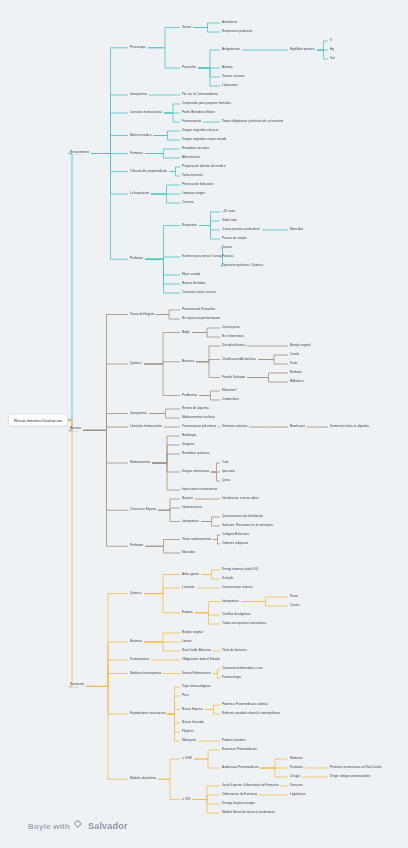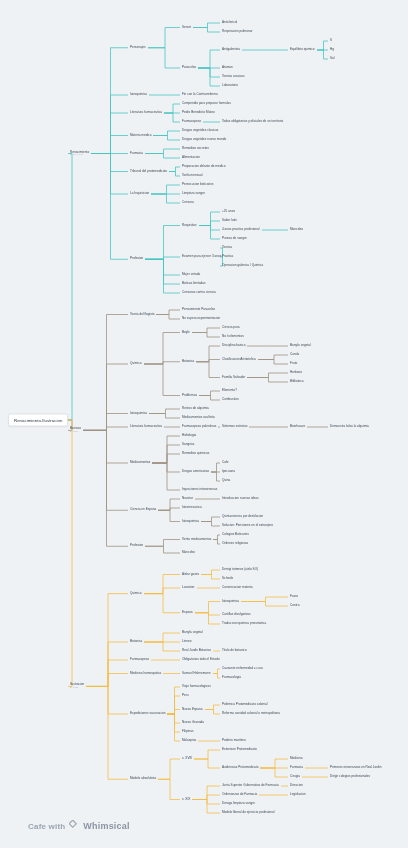--- a/index.html
+++ b/index.html
@@ -351,21 +351,21 @@
       <div class="node branch-amber" style="left: 222px; top: 786px;"><span>Junta Superior Gubernativa de Farmacia</span></div>
       <div class="node branch-amber" style="left: 290px; top: 786px;"><span>Direccion</span></div>
       <div class="node branch-amber" style="left: 222px; top: 795px;"><span>Ordenanzas de Farmacia</span></div>
       <div class="node branch-amber" style="left: 290px; top: 795px;"><span>Legislacion</span></div>
       <div class="node branch-amber" style="left: 222px; top: 804px;"><span>Deroga limpieza sangre</span></div>
       <div class="node branch-amber" style="left: 222px; top: 813px;"><span>Modelo liberal de ejercicio profesional</span></div>
       <div class="root" style="left: 8px; top: 419.969px;"><span>Renacimiento-Ilustracion</span></div>
     </div>
 
   <div id="watermark">
-    <span>Cafe with</span>
+    <span>Boyle with</span>
     <span class="wmark-logo">
       <svg width="10" height="10" viewBox="0 0 10 10">
         <rect x="1.2" y="1.2" width="5" height="5" transform="rotate(45 3.7 3.7)" fill="none" stroke="#9aa5b1" stroke-width="1.1"></rect>
       </svg>
     </span>
-    <span class="wname">Whimsical</span>
+    <span class="wname">Salvador</span>
   </div>
 </div>
 
 </body></html>

